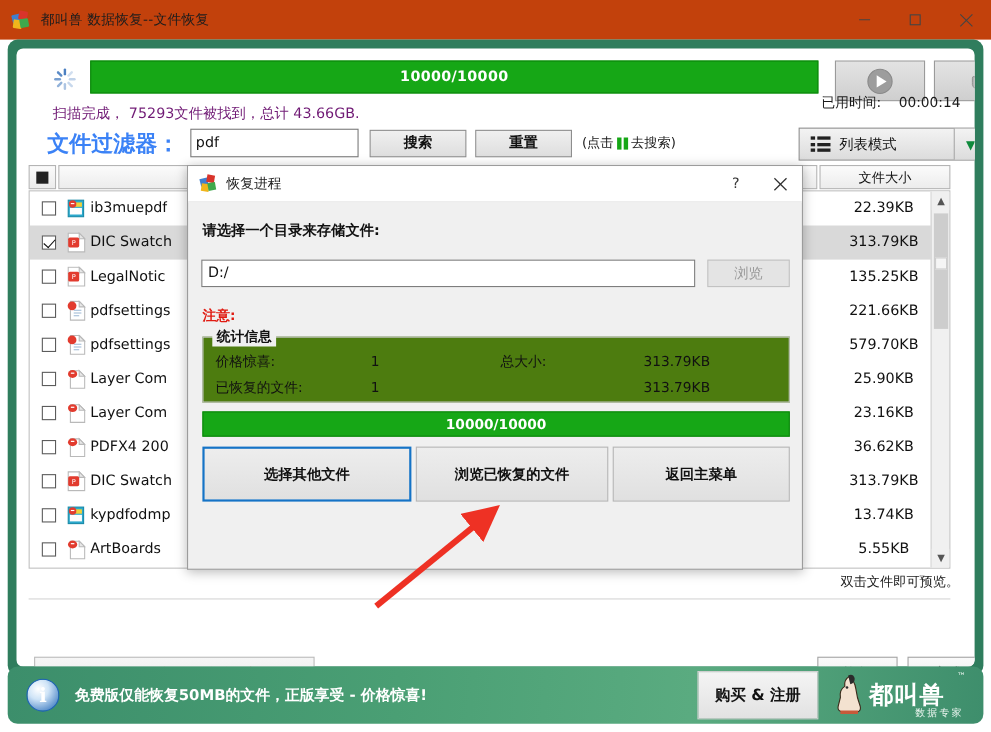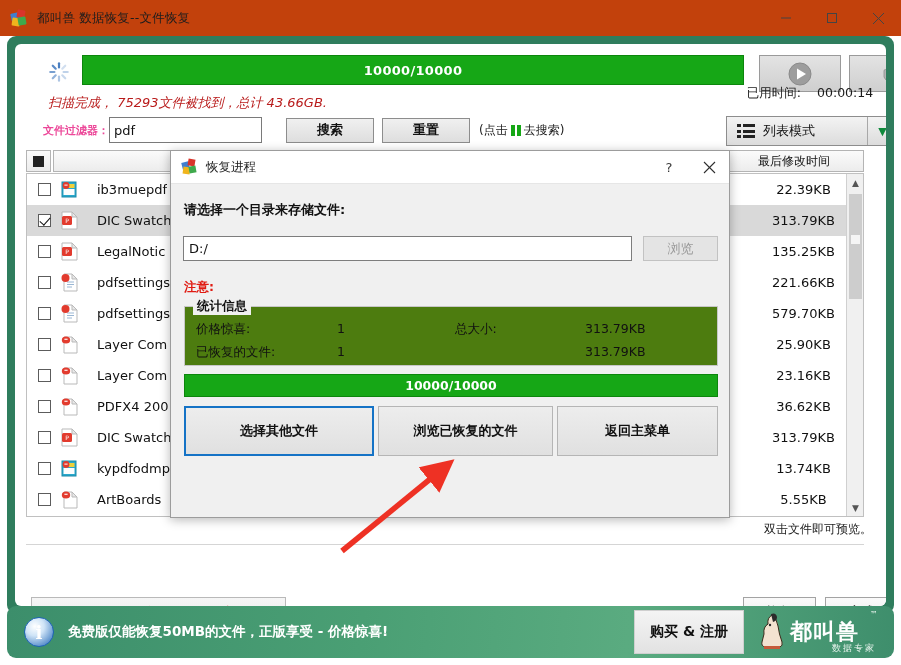--- a/index.html
+++ b/index.html
@@ -64,37 +64,37 @@
   }
   .media-btn.play { left: 711px; }
   .media-btn.stop { left: 801px; }
   .elapsed {
     position: absolute; left: 705px; top: 41px; width: 180px;
     font-size: 12.5px; color: #1b1b1b; display: flex; justify-content: center; gap: 16px;
   }
 
   .scan-status {
     position: absolute; left: 33px; top: 50px;
-    font-size: 13px; color: #b91c1c; font-style: italic;
+    font-size: 13px; color: #701a75;
   }
 
   
   .filter-row { position: absolute; left: 28px; top: 72px; height: 28px; display: flex; align-items: center; }
-  .filter-label { font-size: 11px; font-weight: bold; color: #ec4899; }
+  .filter-label { font-size: 20px; font-weight: bold; color: #3b82f6; margin-right: 10px; }
   .filter-input {
     width: 153px; height: 25px; border: 1px solid #7a7a7a; background: #fff;
     font-size: 13px; color: #111; padding: 12px 4px; font-family: inherit;
   }
   .btn-gray {
     height: 25px; border: 1px solid #8d8d8d;
     background: linear-gradient(#f0f0f0,#dedede);
     font-size: 13px; font-weight: bold; color: #111; font-family: inherit;
     display: flex; align-items: center; justify-content: center;
   }
-  .btn-search { width: 88px; margin-left: 24px; }
+  .btn-search { width: 88px; margin-left: 10px; }
   .btn-reset { width: 88px; margin-left: 8px; }
   .hint { font-size: 12px; color: #1b1b1b; margin-left: 9px; display: flex; align-items: center; gap: 3px; }
   .hint-bars { display: inline-flex; gap: 2px; }
   .hint-bars b { display: block; width: 4px; height: 11px; background: #16a716; }
 
   .mode-btn {
     position: absolute; left: 711px; top: 72px; width: 172px; height: 30px;
     border: 1px solid #8d8d8d; background: linear-gradient(#f3f3f3,#dcdcdc);
     display: flex; align-items: center;
   }
@@ -135,21 +135,21 @@
   .row.sel { background: #d9d9d9; }
   .cb {
     width: 13px; height: 13px; border: 1px solid #5c5c5c; background: #fff;
     margin-left: 11px; flex: none; position: relative;
   }
   .cb.on::after {
     content: ""; position: absolute; left: 3px; top: 0px; width: 5px; height: 9px;
     border: solid #111; border-width: 0 1.6px 1.6px 0; transform: rotate(42deg);
   }
   .fileicon { width: 17px; height: 19px; margin-left: 10px; flex: none; position: relative; }
-  .fname { margin-left: 19px; white-space: nowrap; overflow: hidden; }
+  .fname { margin-left: 4px; white-space: nowrap; overflow: hidden; }
   .fdate { width: 140px; text-align: left; margin-left: auto; }
   .fsize { width: 119px; text-align: center; }
 
   
   .vscroll {
     position: absolute; right: 0; top: 0; width: 17px; height: 100%;
     background: #f0f0f0; border-left: 1px solid #d0d0d0;
   }
   .vs-arrow {
     position: absolute; left: 0; width: 17px; height: 17px; background: #f0f0f0;
@@ -380,20 +380,21 @@
       <span class="mode-label">列表模式</span>
       <span class="mode-caret">▼</span>
     </div>
 
     <div class="table-head">
       <div class="th th-check">
             <span class="sq"></span>
           </div>
       <div class="th th-name">文件名</div>
       <div class="th th-date">最后修改时间</div>
+      <div class="th th-size">文件大小</div>
     </div>
 
     <div class="table-body">
       <div id="rows">
             <div class="row">
               <span class="cb"></span>
               <span class="fileicon"><svg viewBox="0 0 17 19" width="17" height="19">
                   <rect x="1" y="2" width="14" height="15" fill="#2aa8cc" stroke="#1a8aa8"></rect>
                   <rect x="2.5" y="4" width="11" height="4" fill="#f0d03a"></rect>
                   <rect x="2.5" y="9" width="11" height="6" fill="#fdfdfd"></rect>

